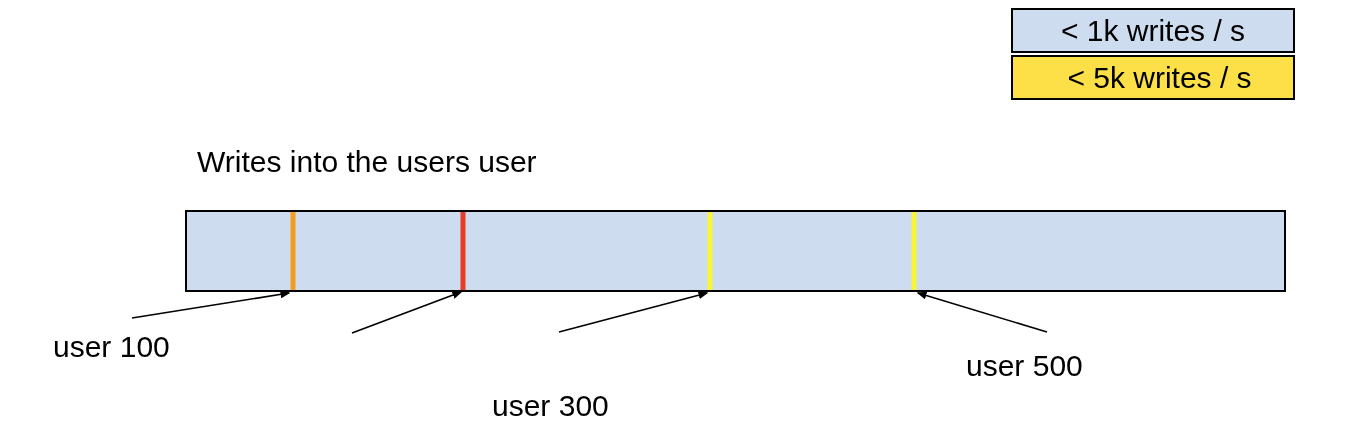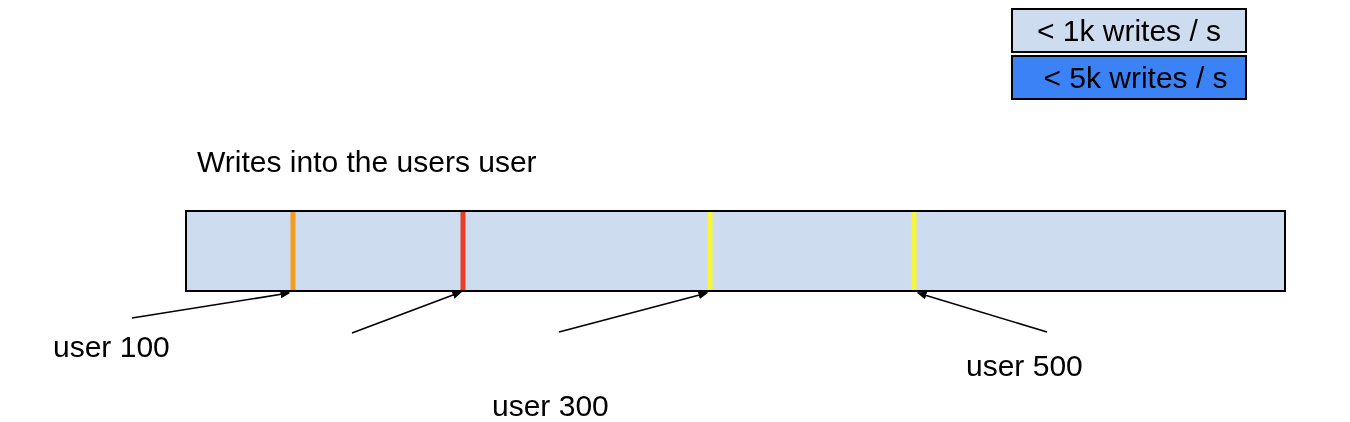--- a/index.html
+++ b/index.html
@@ -25,21 +25,21 @@
     white-space: nowrap;
   }
   .legend {
     position: absolute;
     left: 1011px;
     top: 8px;
     width: 236px;
   }
   .legend-row {
     box-sizing: border-box;
-    width: 236px;
+    width: 284px;
     height: 45px;
     margin-bottom: 2px;
     border: 2px solid #000000;
     display: flex;
     align-items: center;
     justify-content: center;
     font-size: 30px;
     line-height: 30px;
     white-space: nowrap;
   }
@@ -82,21 +82,21 @@
 <body>
 
 <div class="canvas" style="background: rgb(255, 255, 255);">
 
   <div class="title">Writes into the users user</div>
 
   <div class="legend">
     <div class="legend-row" style="background: rgb(205, 220, 239);">
       <span>&lt; 1k writes / s</span>
     </div>
-    <div class="legend-row" style="background: #3b82f6; padding-left: 13px;">
+    <div class="legend-row" style="background: #fde047; padding-left: 13px;">
       <span>&lt; 5k writes / s</span>
     </div>
   </div>
 
   <div class="bar" style="background: rgb(205, 220, 239);">
     <div class="stripe" style="left: 9.7%; background: rgb(245, 155, 30);"></div>
     <div class="stripe" style="left: 25.2%; background: rgb(233, 59, 38);"></div>
     <div class="stripe" style="left: 47.7%; background: rgb(250, 246, 54);"></div>
     <div class="stripe" style="left: 66.3%; background: rgb(250, 246, 54);"></div>
   </div>

